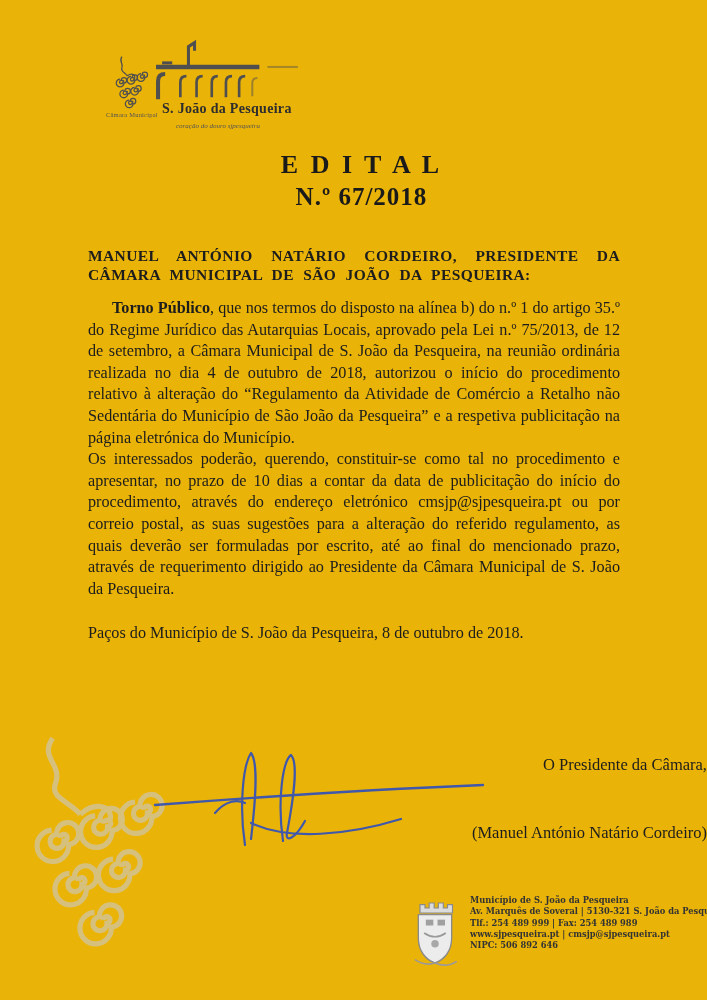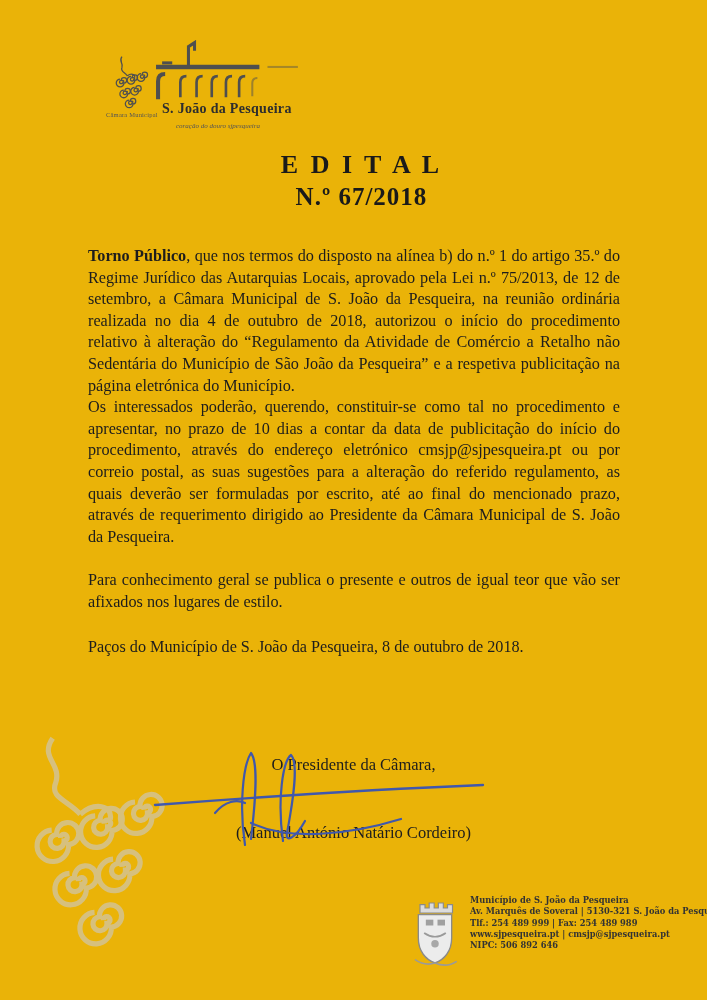--- a/index.html
+++ b/index.html
@@ -25,28 +25,28 @@
   .title-block{position:absolute;left:8px;top:150px;width:100%;text-align:center;}
   .title-line1{font-size:26px;font-weight:bold;letter-spacing:3px;color:#1a1a1a;}
   .title-line2{font-size:25px;font-weight:bold;letter-spacing:1px;color:#1a1a1a;margin-top:3px;}
   
   .content{position:absolute;left:88px;top:246px;width:532px;}
   .salutation{
     font-weight:bold;font-size:15.5px;line-height:19px;
     text-align:justify;word-spacing:5px;letter-spacing:.4px;margin:0 0 14px 0;
   }
   .body-p{font-size:16.2px;line-height:21.6px;text-align:justify;margin:0;}
-  .lead-bold{font-weight:bold;}
+  .lead-bold{font-weight:bold;margin-left:24px;}
   .gap-top{margin-top:22px;}
   .countersign{position:relative;font-size:16.2px;line-height:21.6px;text-align:justify;margin-top:24px;}
   .sig-underline{display:inline-block;width:268px;border-bottom:1.2px solid #2a2a2a;height:14px;}
   .countersign svg{position:absolute;left:22px;top:-20px;overflow:visible;z-index:2;}
   .place-date{font-size:16.2px;margin-top:24px;}
   
-  .signing{position:absolute;left:0;top:755px;width:100%;text-align:center;}
+  .signing{position:absolute;left:0;top:755px;width:100%;text-align:right;}
   .sign-role{font-size:16.5px;color:#1d1d1d;}
   .sign-name{position:absolute;left:0;top:68px;width:100%;font-size:16.5px;}
   .president-sig{position:absolute;left:145px;top:-12px;overflow:visible;z-index:2;}
   
   .footer{position:absolute;left:410px;top:891px;width:280px;}
   .crest{position:absolute;left:0;top:2px;}
   .footer-text{position:absolute;left:60px;top:4px;font-family:"DejaVu Serif", serif;
     font-size:8.3px;font-weight:bold;color:#333;line-height:11.3px;white-space:nowrap;}
   
   .watermark{position:absolute;left:6px;top:724px;opacity:.55;}
@@ -97,26 +97,26 @@
     <span class="org-name">S. João da Pesqueira</span>
     <span class="tagline">coração do douro sjpesqueira</span>
   </div>
 
   <div class="title-block">
     <div class="title-line1">E D I T A L</div>
     <div class="title-line2">N.º 67/2018</div>
   </div>
 
   <div class="content">
+    <p class="salutation">MANUEL ANTÓNIO NATÁRIO CORDEIRO, PRESIDENTE DA CÂMARA MUNICIPAL DE SÃO JOÃO DA PESQUEIRA:</p>
 
     <p class="body-p"><span class="lead-bold">Torno Público</span><span>, que nos termos do disposto na alínea b) do n.º 1 do artigo 35.º do Regime Jurídico das Autarquias Locais, aprovado pela Lei n.º 75/2013, de 12 de setembro, a Câmara Municipal de S. João da Pesqueira, na reunião ordinária realizada no dia 4 de outubro de 2018, autorizou o início do procedimento relativo à alteração do “Regulamento da Atividade de Comércio a Retalho não Sedentária do Município de São João da Pesqueira” e a respetiva publicitação na página eletrónica do Município.</span></p>
 
     <p class="body-p">Os interessados poderão, querendo, constituir-se como tal no procedimento e apresentar, no prazo de 10 dias a contar da data de publicitação do início do procedimento, através do endereço eletrónico cmsjp@sjpesqueira.pt ou por correio postal, as suas sugestões para a alteração do referido regulamento, as quais deverão ser formuladas por escrito, até ao final do mencionado prazo, através de requerimento dirigido ao Presidente da Câmara Municipal de S. João da Pesqueira.</p>
 
-    <p class="body-p gap-top">Para conhecimento geral se publica o presente e outros de igual teor que vão ser afixados nos lugares de estilo.</p>
 
 
     <p class="place-date">Paços do Município de S. João da Pesqueira, 8 de outubro de 2018.</p>
   </div>
 
   <div class="signing">
     <div class="sign-role">O Presidente da Câmara,</div>
     <svg class="president-sig" width="345" height="110" viewBox="0 0 345 110">
       <path class="sig-blue" stroke-width="2.4" d="M10,62 C100,55 240,46 338,42"></path>
       <path class="sig-blue" stroke-width="2.2" d="M70,70 C80,58 92,56 100,60"></path>

